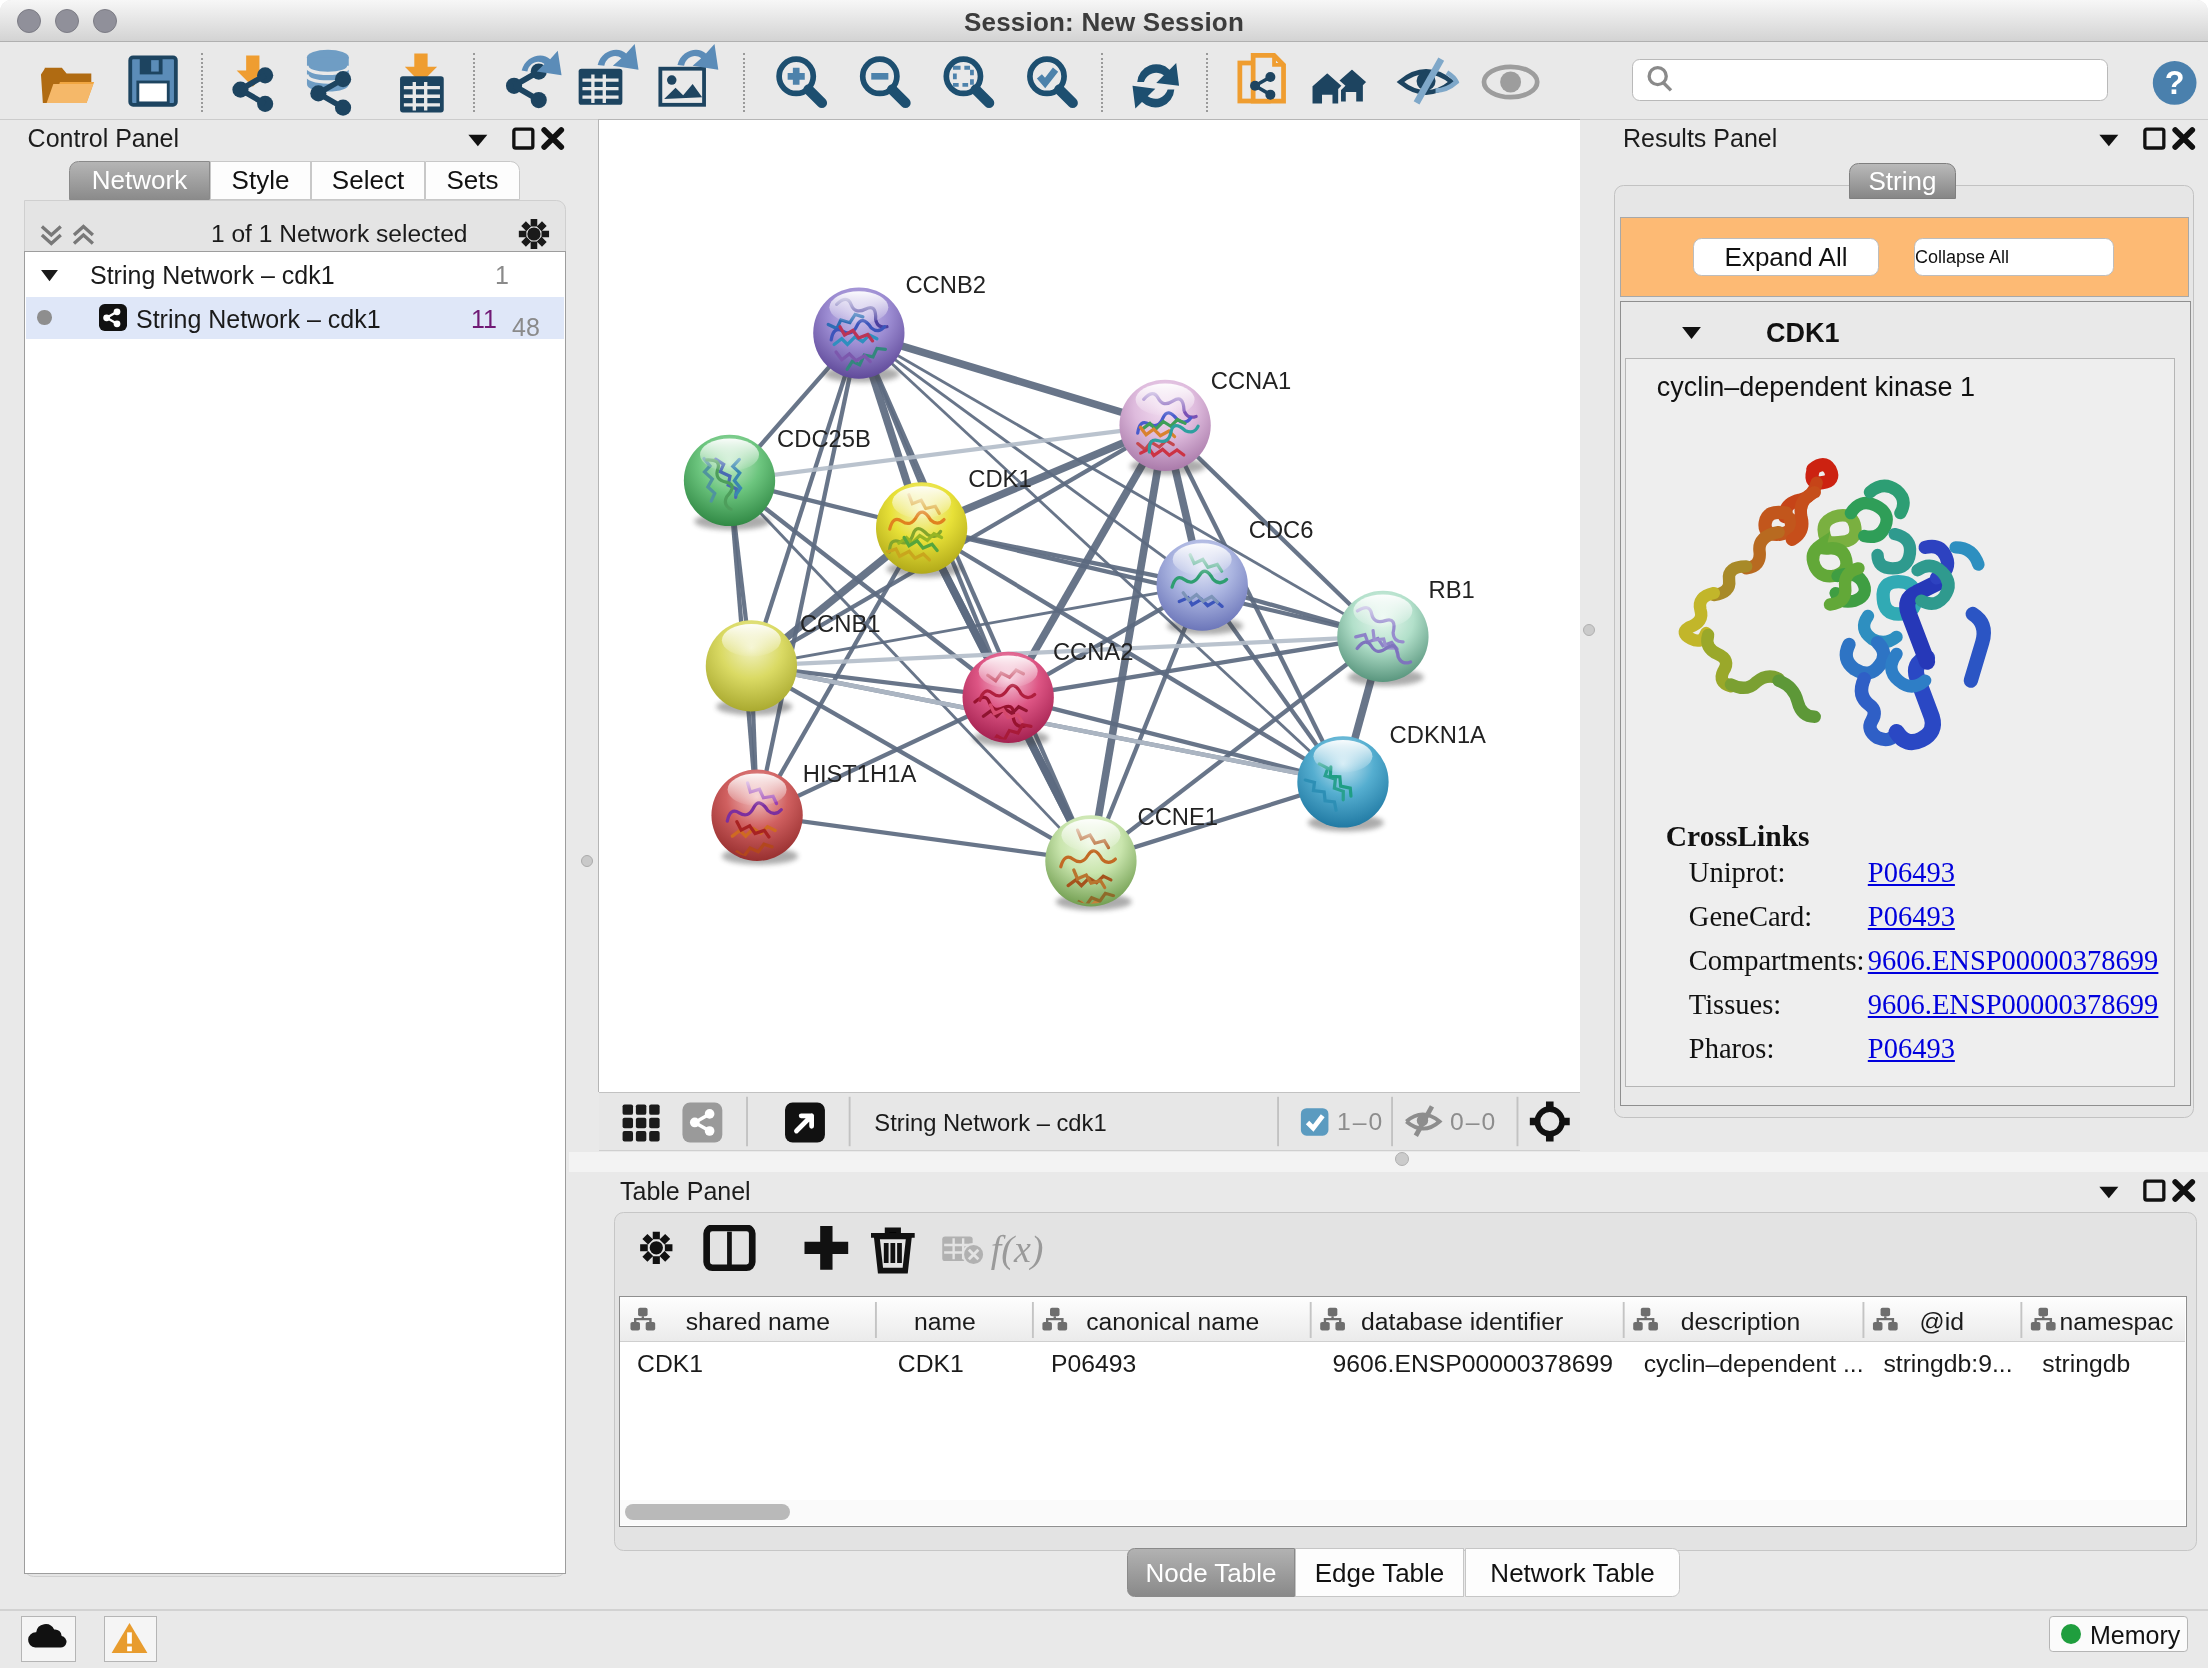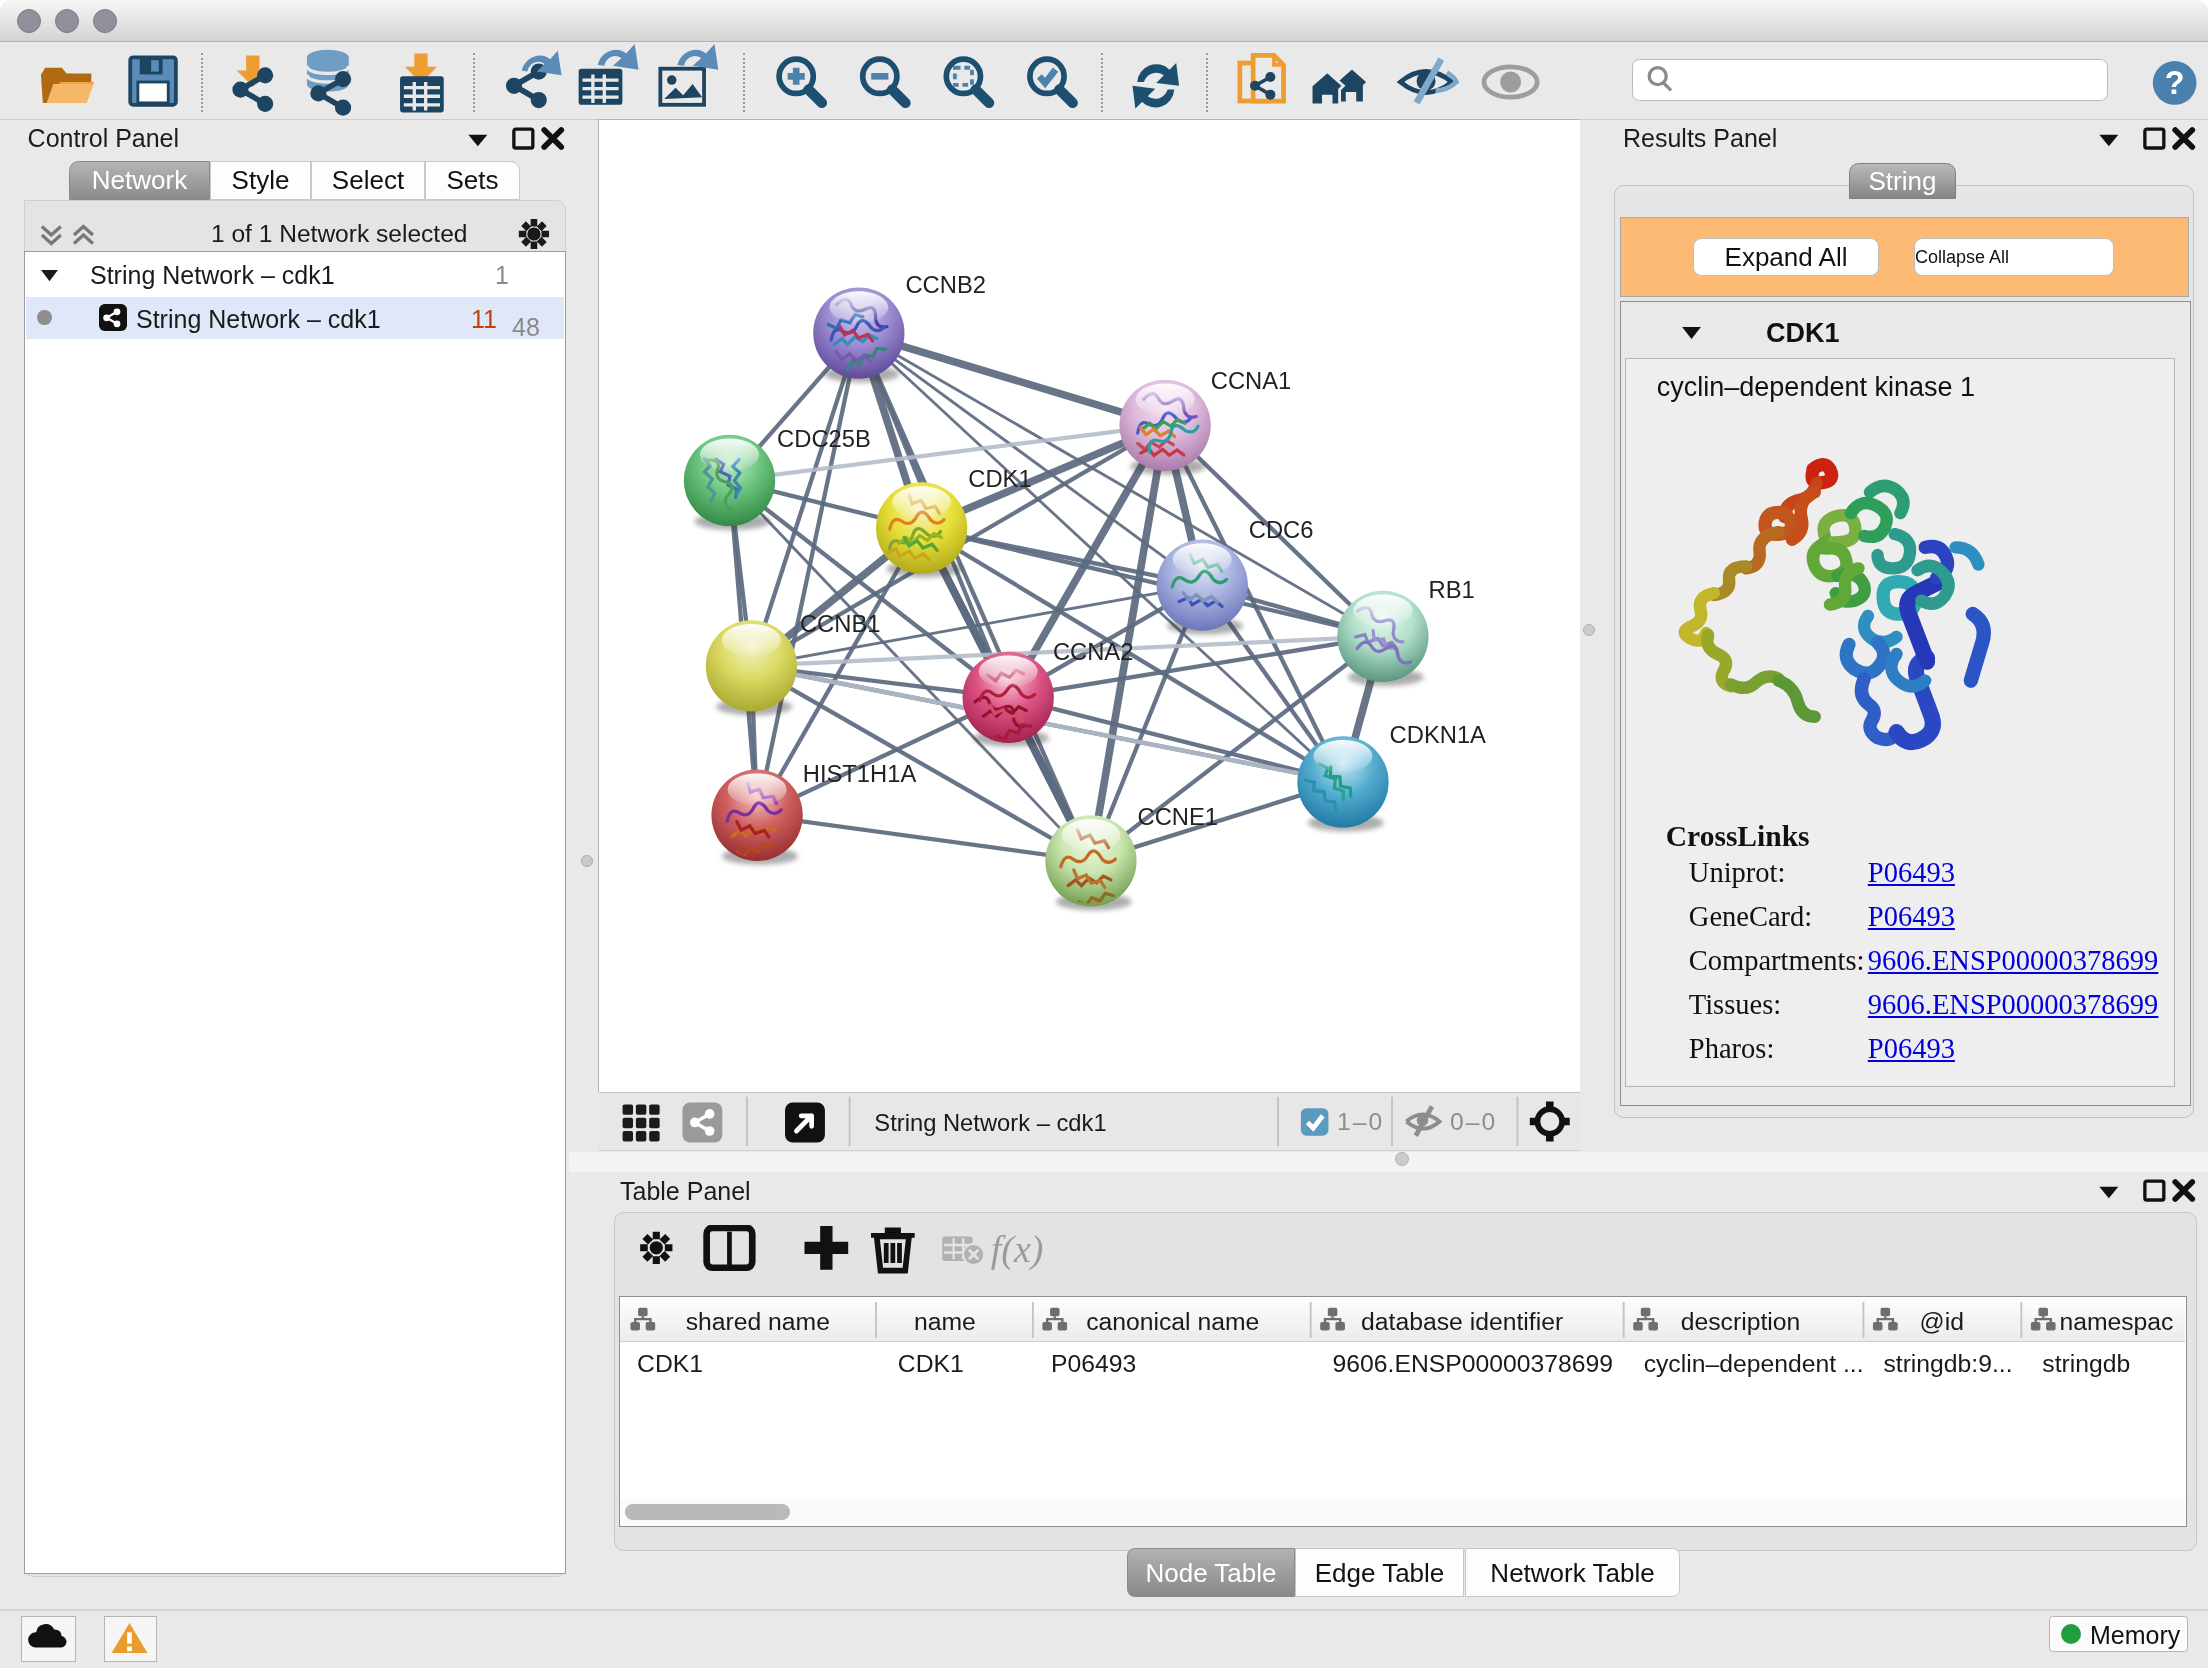--- a/index.html
+++ b/index.html
@@ -24,20 +24,21 @@
   a.lnk { color:#0000dd; text-decoration:underline; }
 </style>
 </head>
 <body>
 <div class="win">
 
   <div class="titlebar"></div>
   <div class="tl" style="left:17px;"></div>
   <div class="tl" style="left:55px;"></div>
   <div class="tl" style="left:93px;"></div>
+  <div class="title">Session: New Session</div>
 
   <div class="toolbar"></div>
   <svg class="abs" style="left:0;top:44px;" width="2208" height="76" viewBox="0 0 2322 80">
     <defs>
       <g id="shareg">
         <circle cx="0" cy="0" r="8.5" fill="#1d4460"></circle>
           <circle cx="26" cy="-15" r="8.5" fill="#1d4460"></circle>
           <circle cx="26" cy="15" r="8.5" fill="#1d4460"></circle>
         <path d="M0 0 L26 -15 M0 0 L26 15" stroke="#1d4460" stroke-width="6"></path>
       </g>
@@ -196,21 +197,21 @@
       <svg width="27.6" height="27.6" viewBox="0 0 29 29">
           <g transform="translate(8,14.5) scale(0.42)">
             <circle cx="0" cy="0" r="8.5" fill="#fff"></circle>
             <circle cx="26" cy="-15" r="8.5" fill="#fff"></circle>
             <circle cx="26" cy="15" r="8.5" fill="#fff"></circle>
             <path d="M0 0 L26 -15 M0 0 L26 15" stroke="#fff" stroke-width="6"></path>
           </g>
         </svg>
     </div>
     <div class="abs" style="left:110px;top:7.6px;font-size:25px;color:#1a1a1a;">String Network – cdk1</div>
-    <div class="abs" style="left:445px;top:7.6px;font-size:25px;color:#c2410c;">11</div>
+    <div class="abs" style="left:445px;top:7.6px;font-size:25px;color:#701a75;">11</div>
     <div class="abs" style="left:486px;top:7.6px;font-size:25px;color:#8a8a8a;margin-top:8px;">48</div>
   </div>
   <div class="abs" style="left:581px;top:855px;width:12.4px;height:12.4px;border-radius:50%;background:#c9c9c9;border:1px solid #ababab;"></div>
 
   <div class="abs" style="left:598px;top:119px;width:982px;height:973px;background:#ffffff;border-left:1px solid #b5b5b5;border-top:1px solid #b5b5b5;"></div>
   <svg class="net-svg" width="981" height="972" viewBox="0 0 1031 1022">
     <defs>
       <radialGradient id="gA" cx="0.5" cy="0.3" r="0.75">
           <stop offset="0" stop-color="#cfc5ec"></stop>
           <stop offset="0.45" stop-color="#9c8cd2"></stop>

